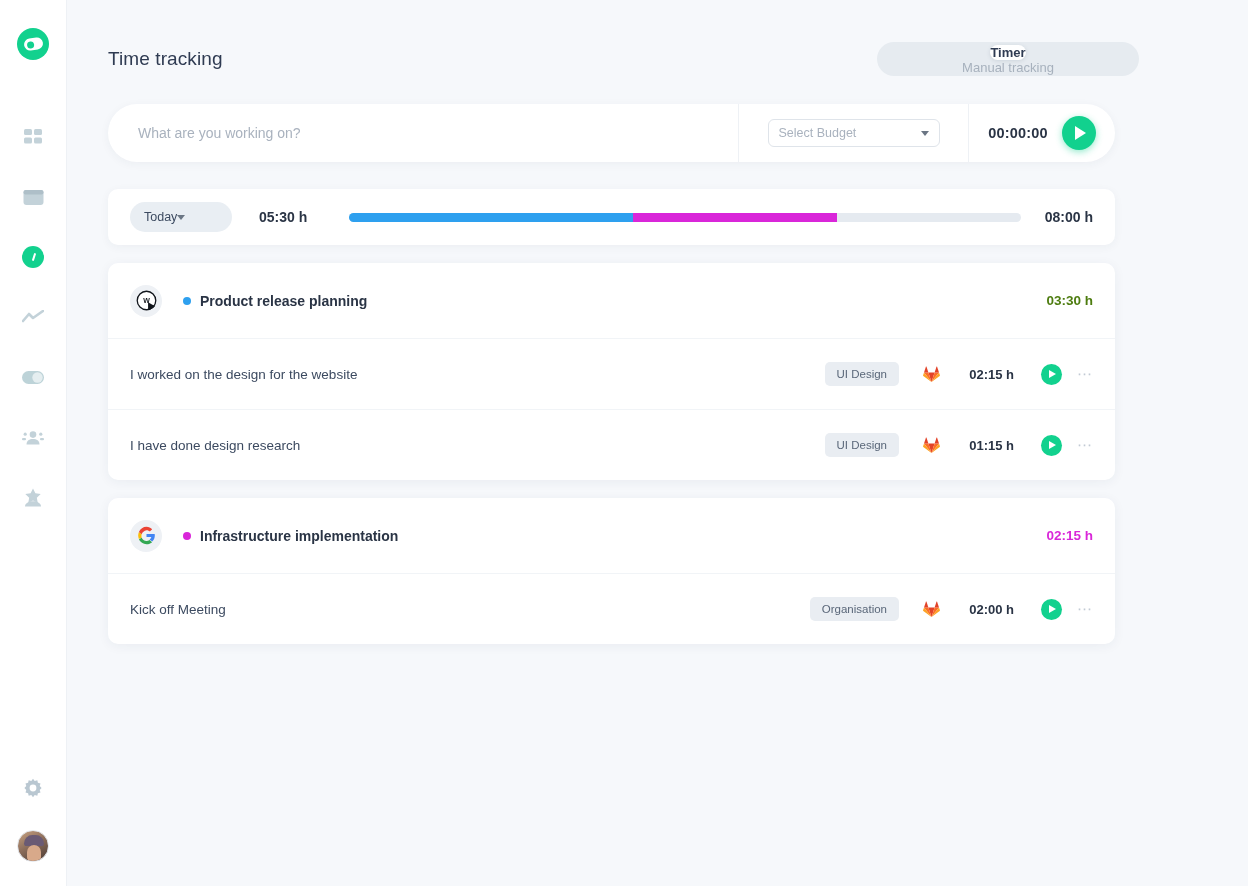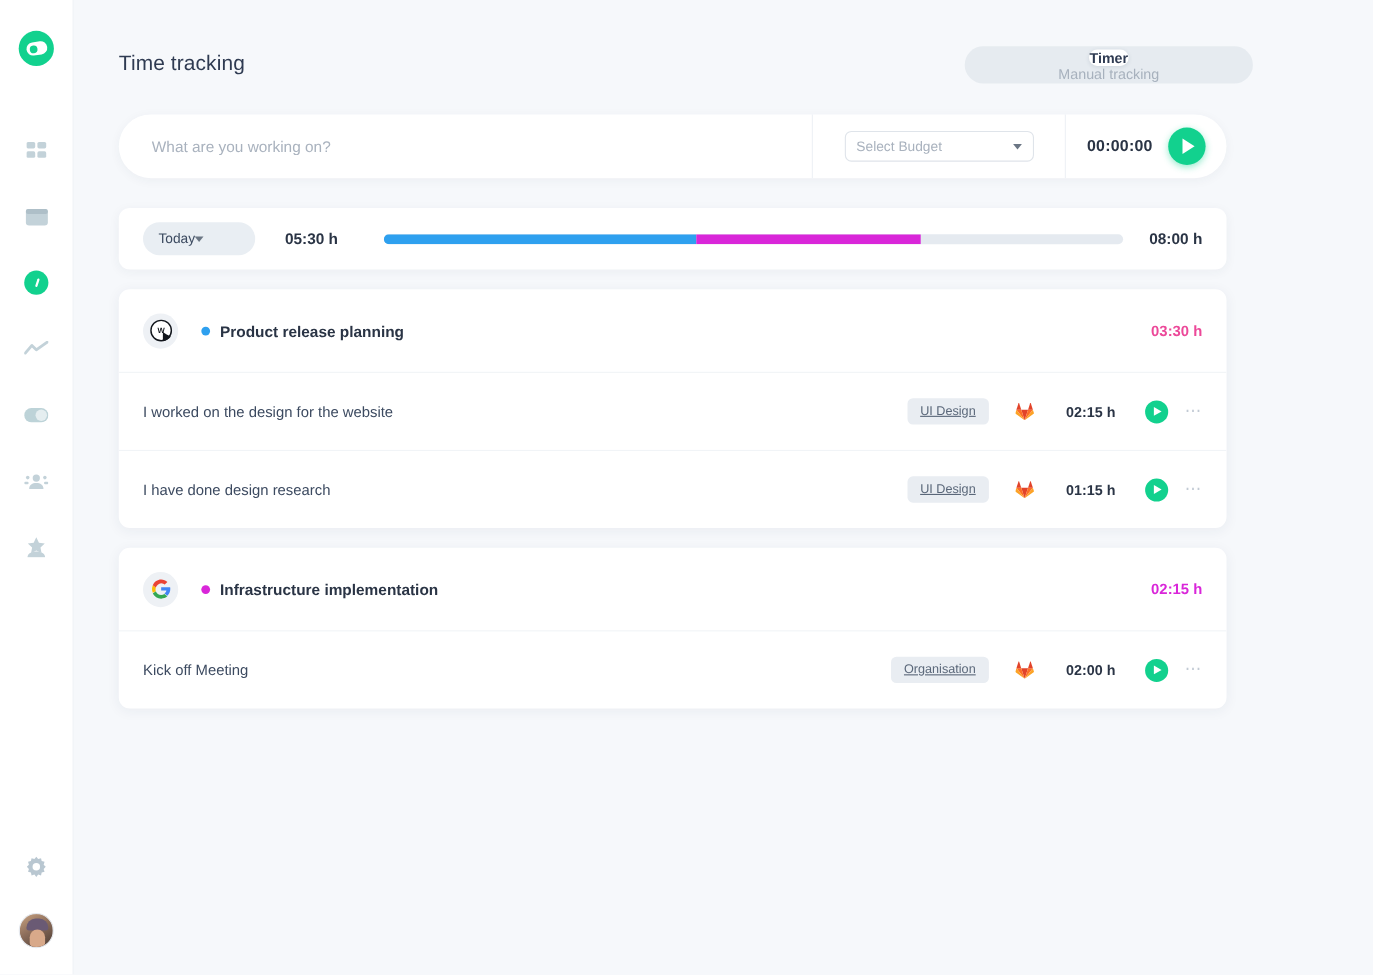--- a/index.html
+++ b/index.html
@@ -169,21 +169,21 @@
   .proj-total { margin-left: auto; font-size: 13.5px; font-weight: 700; }
 
   .task-row {
     height: 71px; display: flex; align-items: center; padding: 0 22px;
     border-top: 1px solid #f1f4f7;
   }
   .task-name { font-size: 13.5px; color: #3c4a60; }
   .task-right { margin-left: auto; display: flex; align-items: center; }
   .tag {
     background: #e9edf2; color: #5a6779; font-size: 11.5px;
-    border-radius: 5px; padding: 6px 12px; cursor: pointer; white-space: nowrap; text-decoration: underline;
+    border-radius: 5px; padding: 6px 12px; cursor: pointer; white-space: nowrap;
   }
   .gitlab-ico { margin: 0 0 0 24px; display:flex; align-items:center; }
   .task-time { font-size: 13px; font-weight: 700; color: #2a3445; width: 74px; text-align: right; }
   .play-sm {
     width: 21px; height: 21px; border-radius: 50%; background: #12d18e;
     display:flex; align-items:center; justify-content:center; margin-left: 27px; cursor:pointer;
   }
   .play-sm .tri { width:0;height:0;border-left:7px solid #fff;border-top:4.5px solid transparent;border-bottom:4.5px solid transparent;margin-left:2px; }
   .kebab { margin-left: 15px; color: #c2cad4; font-size: 15px; letter-spacing: 1px; cursor: pointer; line-height: 8px; }
 </style>
@@ -315,21 +315,21 @@
           <div class="card-head">
             <span class="proj-avatar">
               <svg width="21" height="21" viewBox="0 0 24 24">
                 <circle cx="12" cy="12" r="10.6" fill="#fff" stroke="#12161c" stroke-width="1.5"></circle>
                 <path d="M13.8 13.6c2.5 2 5.3 3.6 8.3 4.5-1.9 2.6-4.8 4.4-8.3 4.8z" fill="#12161c"></path>
                 <text x="12" y="15" font-family="Liberation Sans, sans-serif" font-size="8" font-weight="700" fill="#12161c" text-anchor="middle">W</text>
               </svg>
             </span>
             <span class="proj-dot" style="background:#2ea0ef"></span>
             <span class="proj-name">Product release planning</span>
-            <span class="proj-total" style="color:#ec4899">03:30 h</span>
+            <span class="proj-total" style="color:#4d7c0f">03:30 h</span>
           </div>
           <div class="task-row">
             <span class="task-name">I worked on the design for the website</span>
             <span class="task-right">
               <span class="tag">UI Design</span>
               <span class="gitlab-ico">
                 <svg width="17" height="16" viewBox="0 0 36 34">
                   <path fill="#E24329" d="M18 34 24.6 13.7H11.4z"></path>
                   <path fill="#FC6D26" d="M18 34 11.4 13.7H2.1z"></path>
                   <path fill="#FCA326" d="M2.1 13.7.1 19.9c-.2.6 0 1.2.5 1.5L18 34z"></path>

